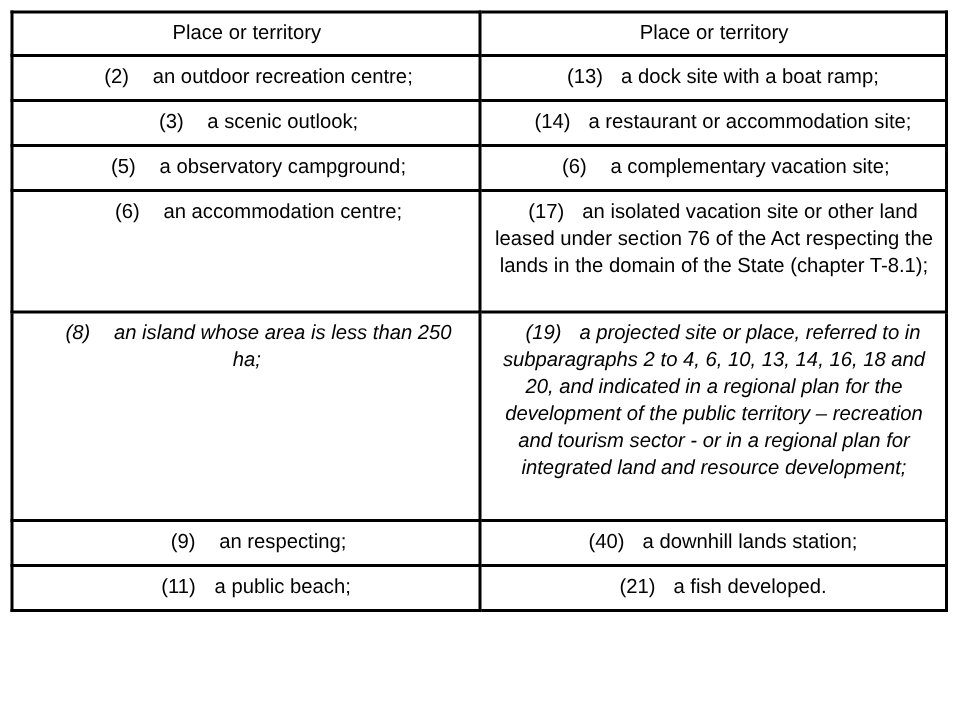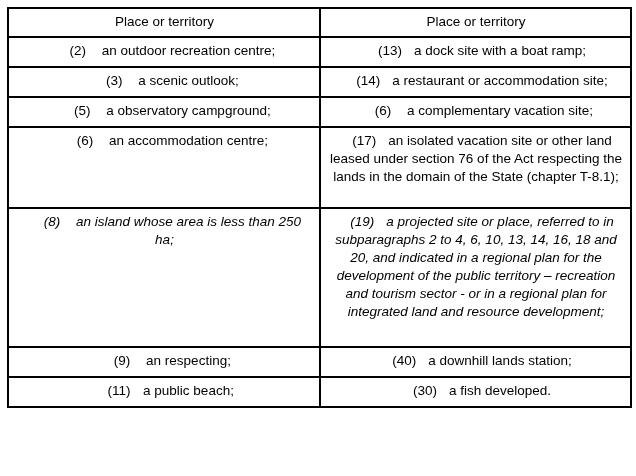--- a/index.html
+++ b/index.html
@@ -81,16 +81,16 @@
     <tr class="h-19">
       <td><span class="num">(8)</span><span>an island whose area is less than 250 ha;</span></td>
       <td><span class="num">(19)</span><span>a projected site or place, referred to in subparagraphs 2 to 4, 6, 10, 13, 14, 16, 18 and 20, and indicated in a regional plan for the development of the public territory – recreation and tourism sector - or in a regional plan for integrated land and resource development;</span></td>
     </tr>
     <tr class="h-std">
       <td><span class="num">(9)</span><span>an respecting;</span></td>
       <td><span class="num">(40)</span><span>a downhill lands station;</span></td>
     </tr>
     <tr class="h-std">
       <td><span class="num">(11)</span><span>a public beach;</span></td>
-      <td><span class="num">(30)</span><span>a fish developed.</span></td>
+      <td><span class="num">(21)</span><span>a fish developed.</span></td>
     </tr>
   </tbody>
 </table>
 
 </body></html>

